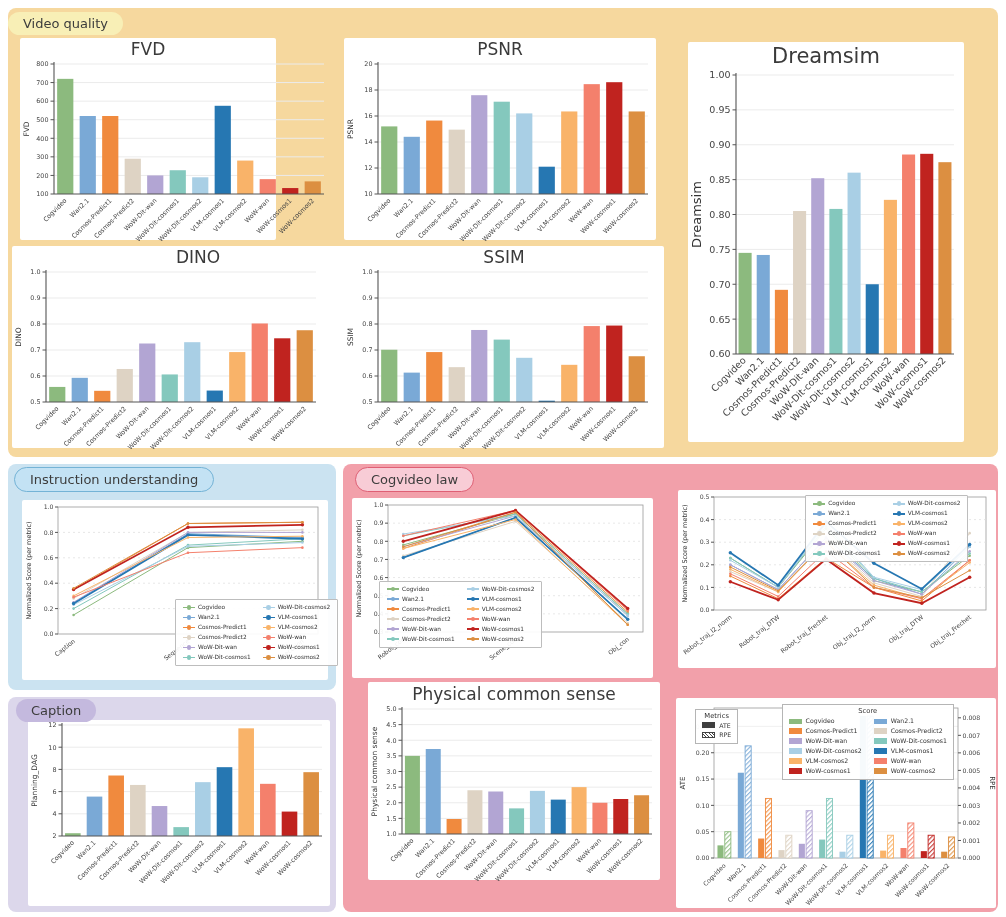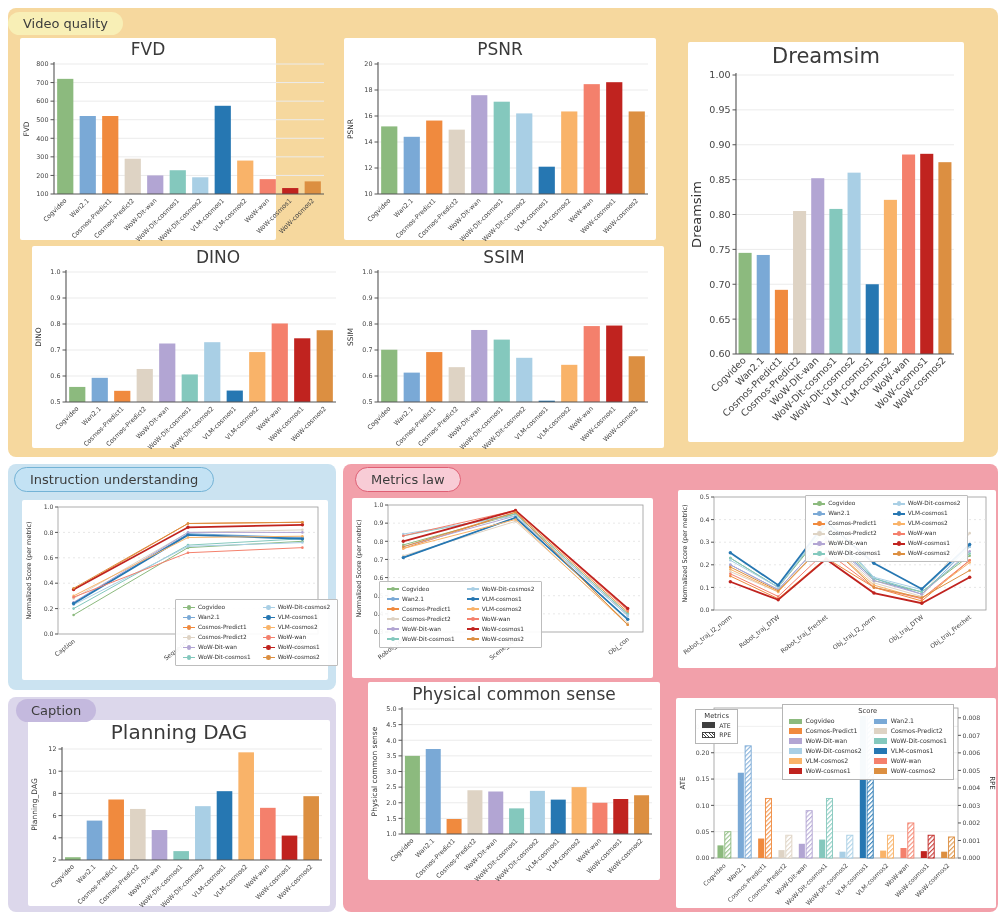--- a/index.html
+++ b/index.html
@@ -198,21 +198,21 @@
         <text font-size="9.5" text-anchor="end" fill="#444" transform="translate(167.53666666666666,292) rotate(-45)">WoW-Dit-cosmos2</text>
         <text font-size="9.5" text-anchor="end" fill="#444" transform="translate(185.70333333333335,292) rotate(-45)">VLM-cosmos1</text>
         <text font-size="9.5" text-anchor="end" fill="#444" transform="translate(203.87,292) rotate(-45)">VLM-cosmos2</text>
         <text font-size="9.5" text-anchor="end" fill="#444" transform="translate(222.03666666666666,292) rotate(-45)">WoW-wan</text>
         <text font-size="9.5" text-anchor="end" fill="#444" transform="translate(240.20333333333335,292) rotate(-45)">WoW-cosmos1</text>
         <text font-size="9.5" text-anchor="end" fill="#444" transform="translate(258.37,292) rotate(-45)">WoW-cosmos2</text>
         <text font-size="13" text-anchor="middle" fill="#333" transform="translate(13,145.5) rotate(-90)">Dreamsim</text>
       </svg>
     </div>
 </div>
-<div class="panel" style="left:32px;top:246px;width:372px;height:202px">
+<div class="panel" style="left:12px;top:246px;width:372px;height:202px">
   <div class="ptitle" style="font-size:17px;padding-top:1px">DINO</div>
   <div class="chart">
       <svg width="312" height="181">
         <line x1="34" x2="304" y1="109" y2="109" stroke="#ebebeb" stroke-width="1"></line>
         <line x1="34" x2="304" y1="83.00000000000001" y2="83.00000000000001" stroke="#ebebeb" stroke-width="1"></line>
         <line x1="34" x2="304" y1="56.999999999999986" y2="56.999999999999986" stroke="#ebebeb" stroke-width="1"></line>
         <line x1="34" x2="304" y1="31" y2="31" stroke="#ebebeb" stroke-width="1"></line>
         <line x1="34" x2="304" y1="5" y2="5" stroke="#ebebeb" stroke-width="1"></line>
         <rect x="37.15" y="119.91999999999999" width="16.2" height="15.080000000000013" fill="#8cba7e"></rect>
         <rect x="59.65" y="110.82000000000001" width="16.2" height="24.179999999999993" fill="#7aa9d6"></rect>
@@ -454,21 +454,21 @@
           <span class="lg-mark" style="background: rgb(220, 143, 65);">
             <span class="lg-dot" style="background: rgb(220, 143, 65);"></span>
           </span>
           <span>WoW-cosmos2</span>
         </div>
       </div>
     </div>
 </div>
 
 <div class="section" style="left:343px;top:464px;width:655px;height:448px;background:#f2a0aa"></div>
-<div class="pill" style="left:355px;top:467px;background:#f8ccd6;border:1.5px solid #df5f74">Metrics law</div>
+<div class="pill" style="left:355px;top:467px;background:#f8ccd6;border:1.5px solid #df5f74">Cogvideo law</div>
 <div class="panel" style="left:352px;top:498px;width:301px;height:180px">
   <div class="chart">
       <svg width="301" height="180">
         <rect x="36" y="7" width="255" height="127" fill="none" stroke="#999" stroke-width="0.8"></rect>
         <line x1="36" x2="291" y1="115.85714285714285" y2="115.85714285714285" stroke="#ddd" stroke-width="0.7" stroke-dasharray="2,3"></line>
         <line x1="36" x2="291" y1="97.71428571428571" y2="97.71428571428571" stroke="#ddd" stroke-width="0.7" stroke-dasharray="2,3"></line>
         <line x1="36" x2="291" y1="79.57142857142857" y2="79.57142857142857" stroke="#ddd" stroke-width="0.7" stroke-dasharray="2,3"></line>
         <line x1="36" x2="291" y1="61.42857142857143" y2="61.42857142857143" stroke="#ddd" stroke-width="0.7" stroke-dasharray="2,3"></line>
         <line x1="36" x2="291" y1="43.28571428571428" y2="43.28571428571428" stroke="#ddd" stroke-width="0.7" stroke-dasharray="2,3"></line>
         <line x1="36" x2="291" y1="25.142857142857125" y2="25.142857142857125" stroke="#ddd" stroke-width="0.7" stroke-dasharray="2,3"></line>
@@ -1014,21 +1014,20 @@
           <div class="mrow"><span class="sw model" style="background:#c0231f"></span>WoW-cosmos1</div>
           <div class="mrow"><span class="sw model" style="background:#dc8f41"></span>WoW-cosmos2</div>
         </div>
       </div>
     </div>
 </div>
 
 <div class="section" style="left:8px;top:697px;width:328px;height:215px;background:#dcd7eb"></div>
 <div class="pill" style="left:16px;top:699px;background:#c4b9de">Caption</div>
 <div class="panel" style="left:28px;top:720px;width:302px;height:186px">
-  <div class="ptitle" style="font-size:20px">Planning DAG</div>
   <div class="chart">
       <svg width="302" height="162">
         <line x1="34" x2="294" y1="93.8" y2="93.8" stroke="#ebebeb" stroke-width="1"></line>
         <line x1="34" x2="294" y1="71.6" y2="71.6" stroke="#ebebeb" stroke-width="1"></line>
         <line x1="34" x2="294" y1="49.400000000000006" y2="49.400000000000006" stroke="#ebebeb" stroke-width="1"></line>
         <line x1="34" x2="294" y1="27.19999999999999" y2="27.19999999999999" stroke="#ebebeb" stroke-width="1"></line>
         <line x1="34" x2="294" y1="5" y2="5" stroke="#ebebeb" stroke-width="1"></line>
         <rect x="37.03333333333333" y="113.225" width="15.6" height="2.7750000000000057" fill="#8cba7e"></rect>
         <rect x="58.7" y="76.595" width="15.6" height="39.405" fill="#7aa9d6"></rect>
         <rect x="80.36666666666667" y="55.504999999999995" width="15.6" height="60.495000000000005" fill="#f08a3e"></rect>

